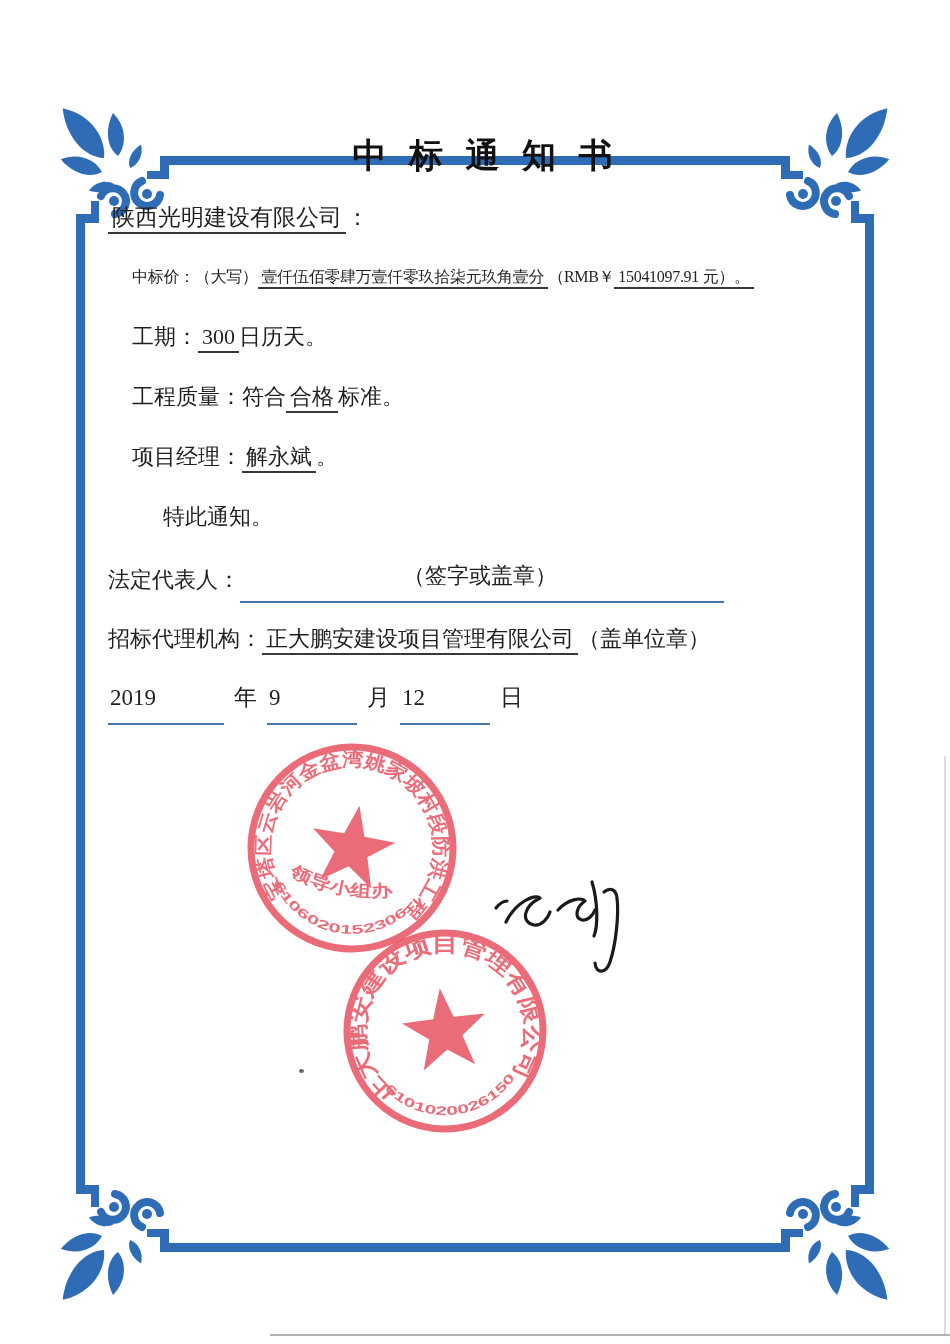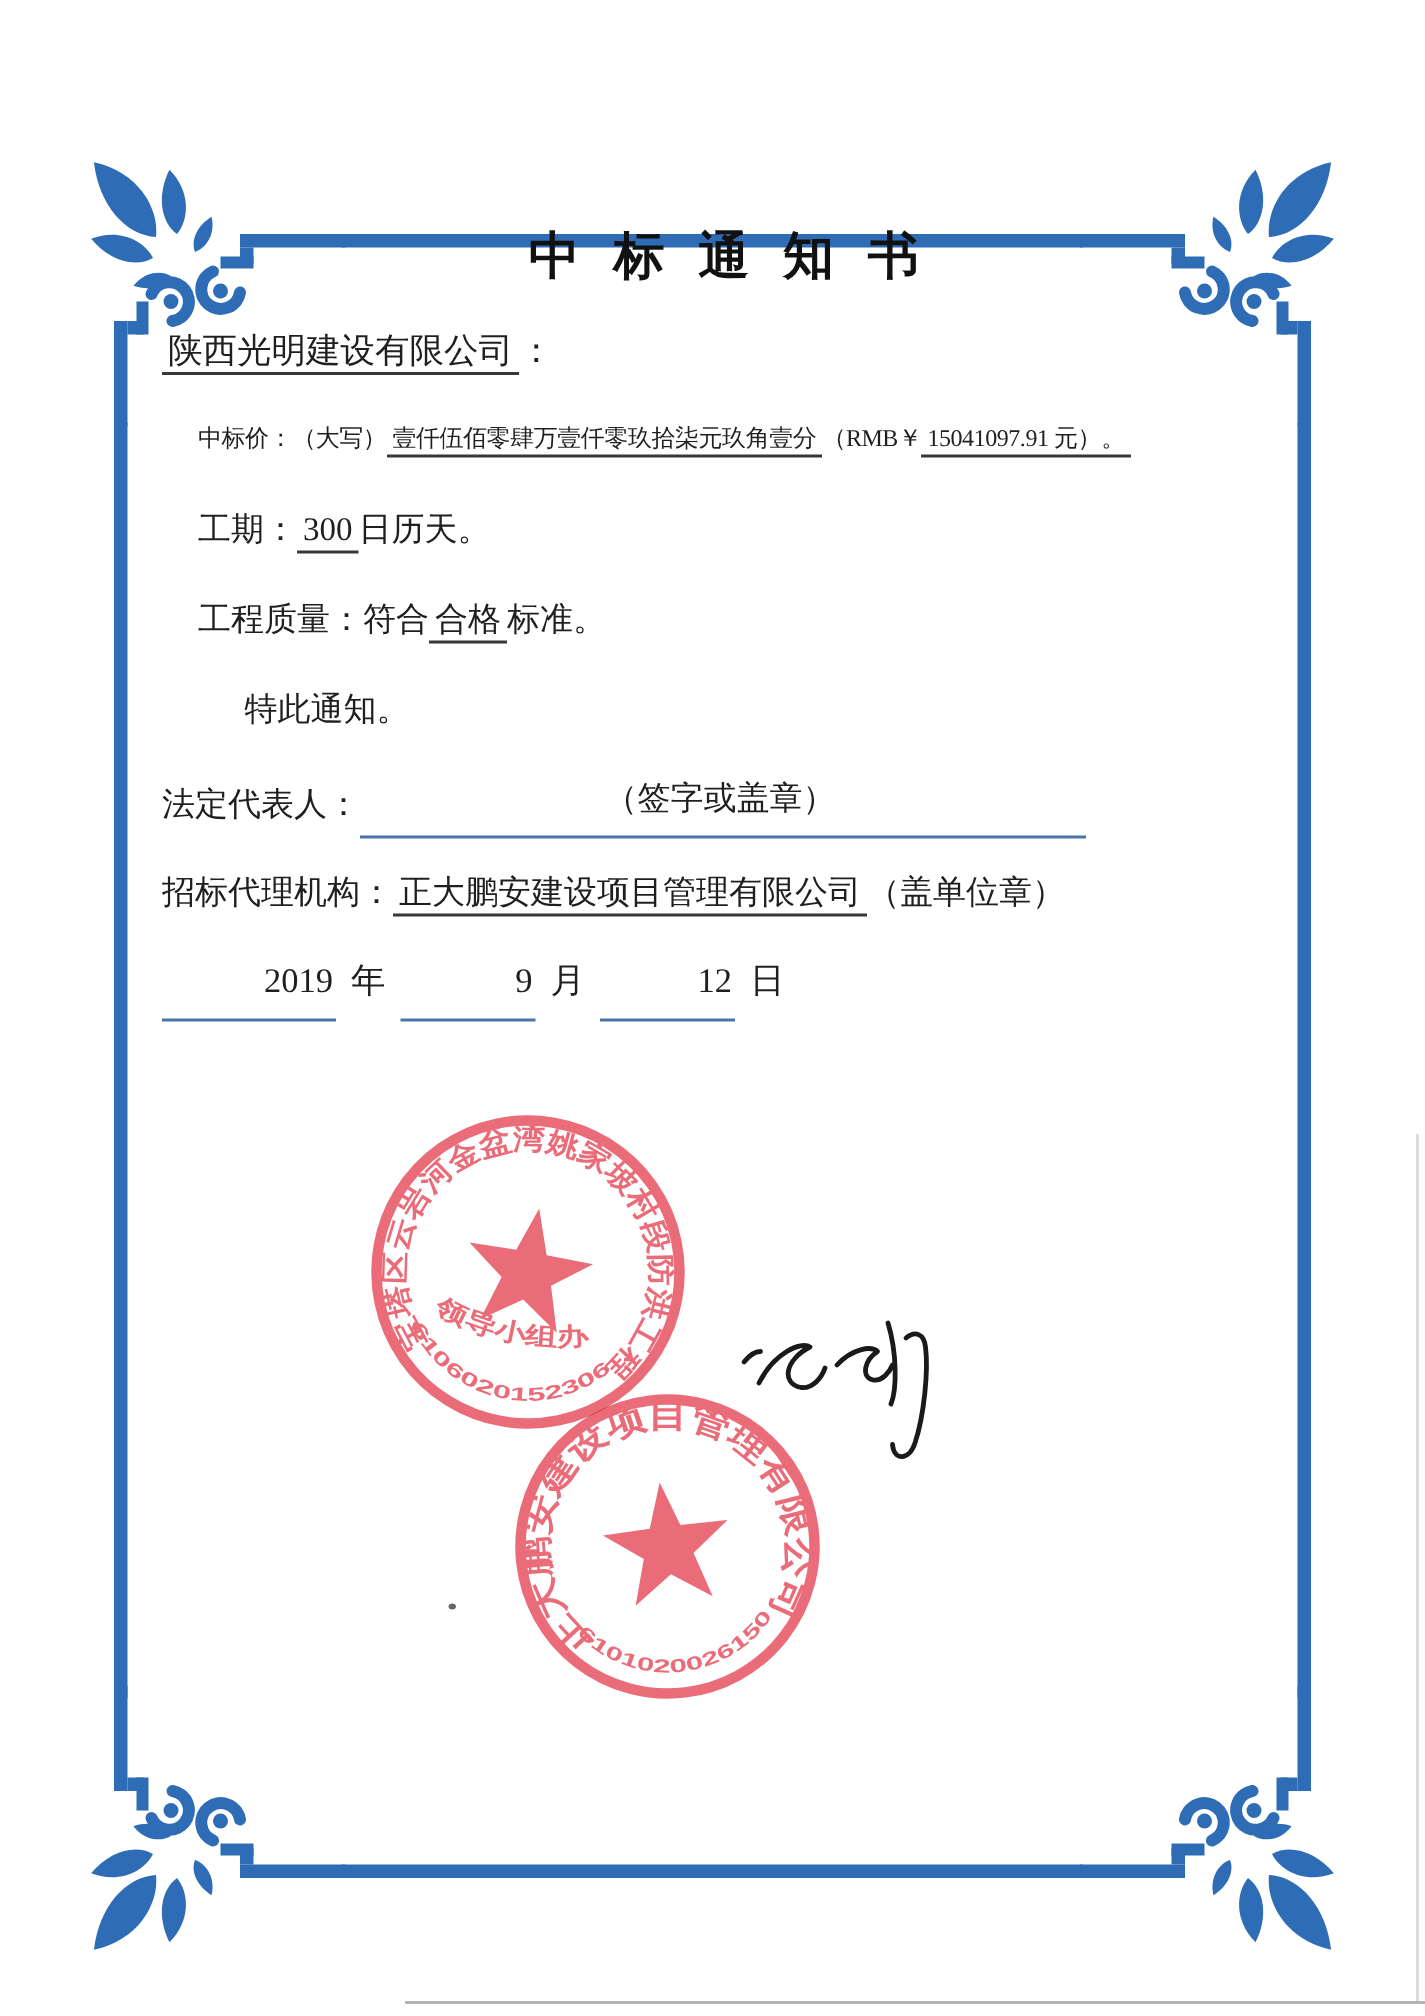--- a/index.html
+++ b/index.html
@@ -21,21 +21,21 @@
   .frame-left{left:76px;top:282px;width:9px;height:850px;}
   .frame-right{left:865px;top:282px;width:9px;height:850px;}
   .corner{position:absolute;width:200px;height:200px;}
   .corner .ink{fill:var(--border-blue,#2e6db6);}
   .corner .curl{fill:none;stroke:var(--border-blue,#2e6db6);stroke-width:8;stroke-linecap:round;}
   .c-tl{left:30px;top:84px;}
   .c-tr{left:720px;top:84px;transform:scaleX(-1);}
   .c-bl{left:30px;top:1124px;transform:scaleY(-1);}
   .c-br{left:720px;top:1124px;transform:scale(-1,-1);}
   
-  .content{position:absolute;left:96px;top:146px;width:780px;font-size:22px;line-height:47px;}
+  .content{position:absolute;left:96px;top:130px;width:780px;font-size:22px;line-height:47px;}
   .content p{margin:12px;}
   .title{
     margin:0;font-size:34px;font-weight:700;letter-spacing:7px;
     text-align:center;line-height:52px;color:#111;
   }
   .recipient{margin-top:28px;font-size:23px;}
   .para{margin-top:22px;text-indent:2em;text-align:justify;}
   .line{line-height:48px;padding-left:24px;white-space:nowrap;}
   .price-line{margin-top:8px;font-size:16px;letter-spacing:-0.3px;}
   .para2{margin-top:6px;text-indent:2em;text-align:justify;}
@@ -43,21 +43,21 @@
   .tenderer{margin-top:45px;white-space:nowrap;}
   .legal{margin-top:51px;}
   .agency{margin-top:54px;}
   .dateline{margin-top:59px;margin-left:158px;font-size:23px;}
   .u{border-bottom:2px solid var(--line-dark,#383838);padding:0 4px 2px;}
   .fill-line{
     display:inline-block;min-width:472px;text-align:center;
     border-bottom:2px solid var(--line-blue,#4a74a8);padding:0 8px 2px 4px;vertical-align:bottom;
   }
   .d-field{
-    display:inline-block;text-align:right;border-bottom:2px solid var(--line-blue,#4a74a8);
+    display:inline-block;text-align:left;border-bottom:2px solid var(--line-blue,#4a74a8);
     padding:0 2px 2px;
   }
   .d-year{min-width:112px;}
   .d-sm{min-width:86px;}
   .d-unit{margin:0 10px;}
   
   .stamp{position:absolute;width:230px;height:230px;mix-blend-mode:multiply;opacity:0.84;}
   .stamp-1{left:237px;top:733px;}
   .stamp-2{left:330px;top:916px;}
   .seal-ring{fill:none;stroke:var(--stamp-red,#e84f5f);stroke-width:7;}
@@ -129,20 +129,23 @@
     </p>
 
     <p class="line">
       <span>工期：</span><span class="u">300</span><span>日历天。</span>
     </p>
 
     <p class="line">
       <span>工程质量：符合</span><span class="u">合格</span><span>标准。</span>
     </p>
 
+    <p class="line">
+      <span>项目经理：</span><span class="u">解永斌</span><span>。</span>
+    </p>
 
 
     <p class="closing">特此通知。</p>
 
 
     <p class="legal">
       <span>法定代表人：</span><span class="fill-line"><span>（签字或盖章）</span></span>
     </p>
 
     <p class="agency">

